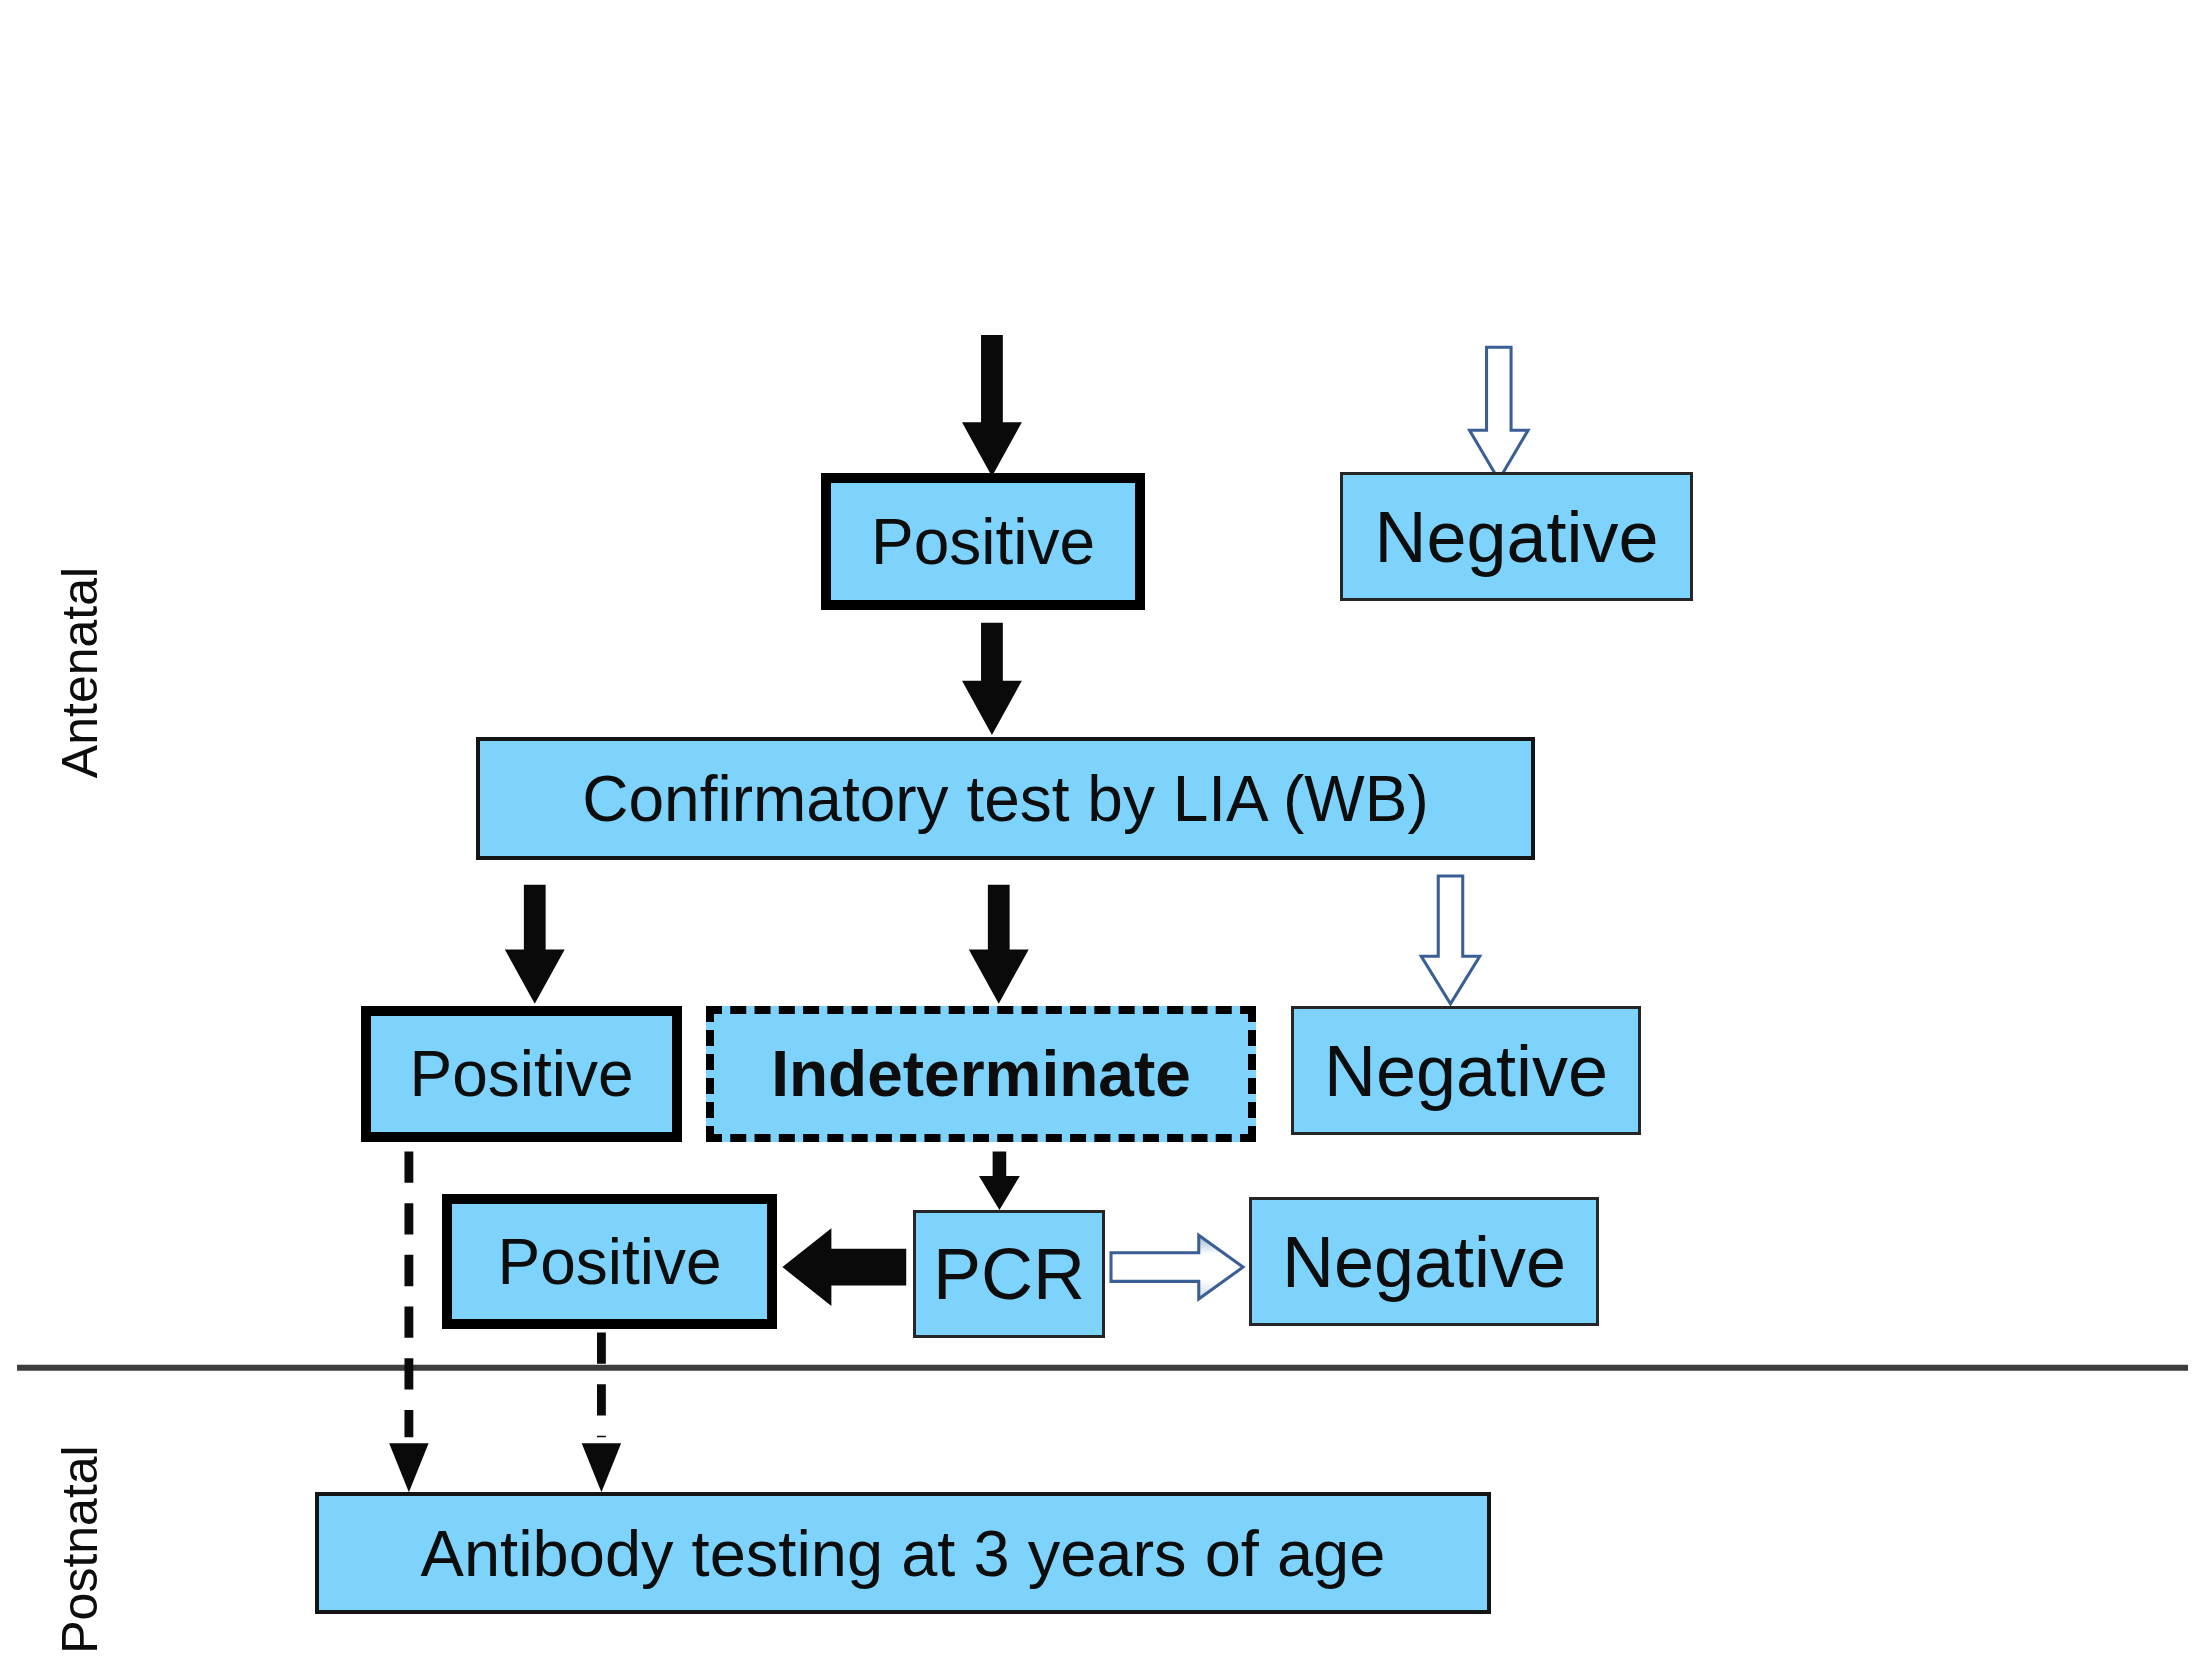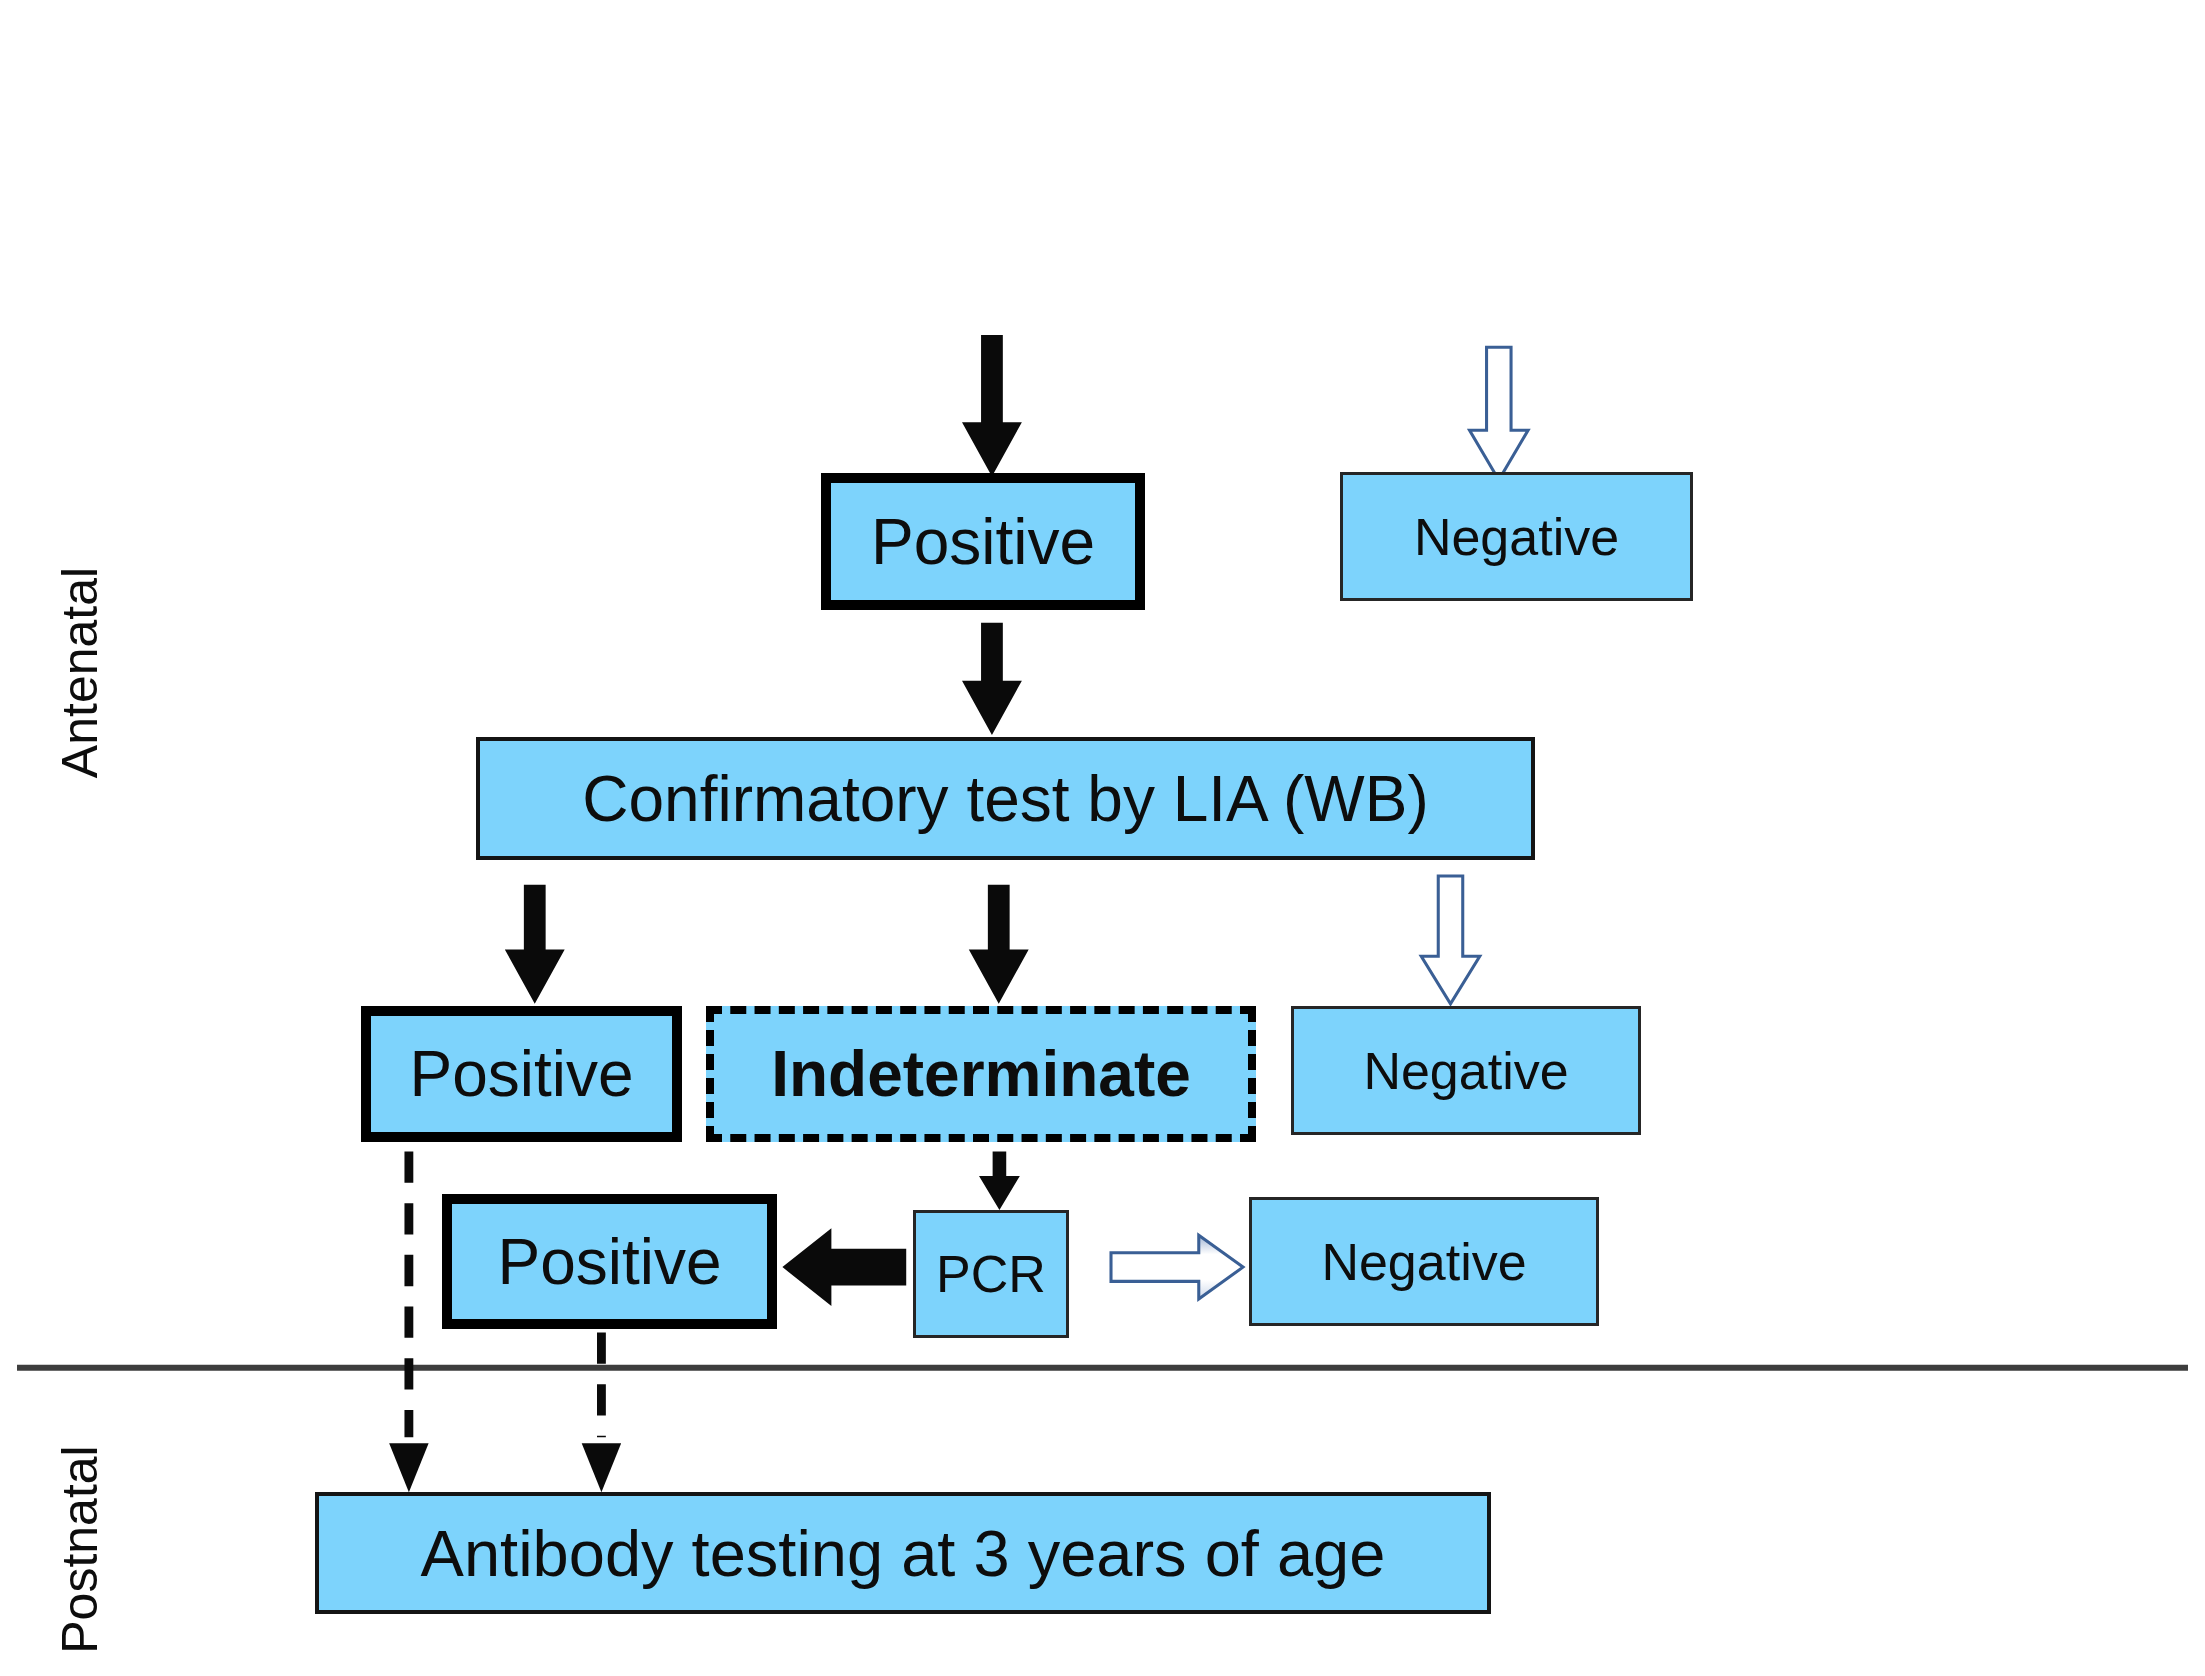--- a/index.html
+++ b/index.html
@@ -22,21 +22,21 @@
     position: absolute;
     background: #7dd3fc;
     box-sizing: border-box;
     display: flex;
     align-items: center;
     justify-content: center;
     text-align: center;
     white-space: nowrap;
   }
   .thickbox  { border: 10.2px solid #000000; font-size: 64px; }
-  .thinbox   { border: 3.4px  solid #262626; font-size: 52px; }
+  .thinbox   { border: 3.4px  solid #262626; font-size: 72px; }
   .dashbox   { border: 8.8px dashed #000000; font-size: 64px; font-weight: bold; }
   .plainbox  { border: 4.1px  solid #141414; font-size: 64px; }
 
   .b-screening {
     left: 410px; top: 22.5px; width: 1217px; height: 301px;
     border: 4.1px solid #141414;
     display: block;
     padding: 8.2px 27px 0 27px;
     font-size: 60px;
     background: #ffffff;
@@ -51,21 +51,21 @@
   }
   .b-screening .line.last { text-align-last: left; }
 
   .b-pos1 { left: 821px; top: 473px;  width: 324px;  height: 137px; }
   .b-neg1 { left: 1340px; top: 472px;  width: 353px;  height: 129px; }
   .b-conf { left: 476px;  top: 737px; width: 1059px; height: 123px; }
   .b-pos2 { left: 361px;  top: 1006px; width: 321px;  height: 136px; }
   .b-ind  { left: 706px; top: 1006px; width: 550px;  height: 136px; }
   .b-neg2 { left: 1291px; top: 1006px; width: 350px;  height: 129px; }
   .b-pos3 { left: 442px;  top: 1194px; width: 335px;  height: 135px; }
-  .b-pcr  { left: 913px; top: 1210px; width: 156px;  height: 128px; }
+  .b-pcr  { left: 913px; top: 1210px; width: 192px;  height: 128px; }
   .b-neg3 { left: 1249px; top: 1197px; width: 350px;  height: 129px; }
   .b-follow { left: 315px; top: 1492px; width: 1176px; height: 122px; font-size: 65px; }
 
   .sidelabel {
     position: absolute;
     width: 313px; height: 57px;
     transform: rotate(-90deg);
     font-size: 50px;
     text-align: center;
     line-height: 57px;

